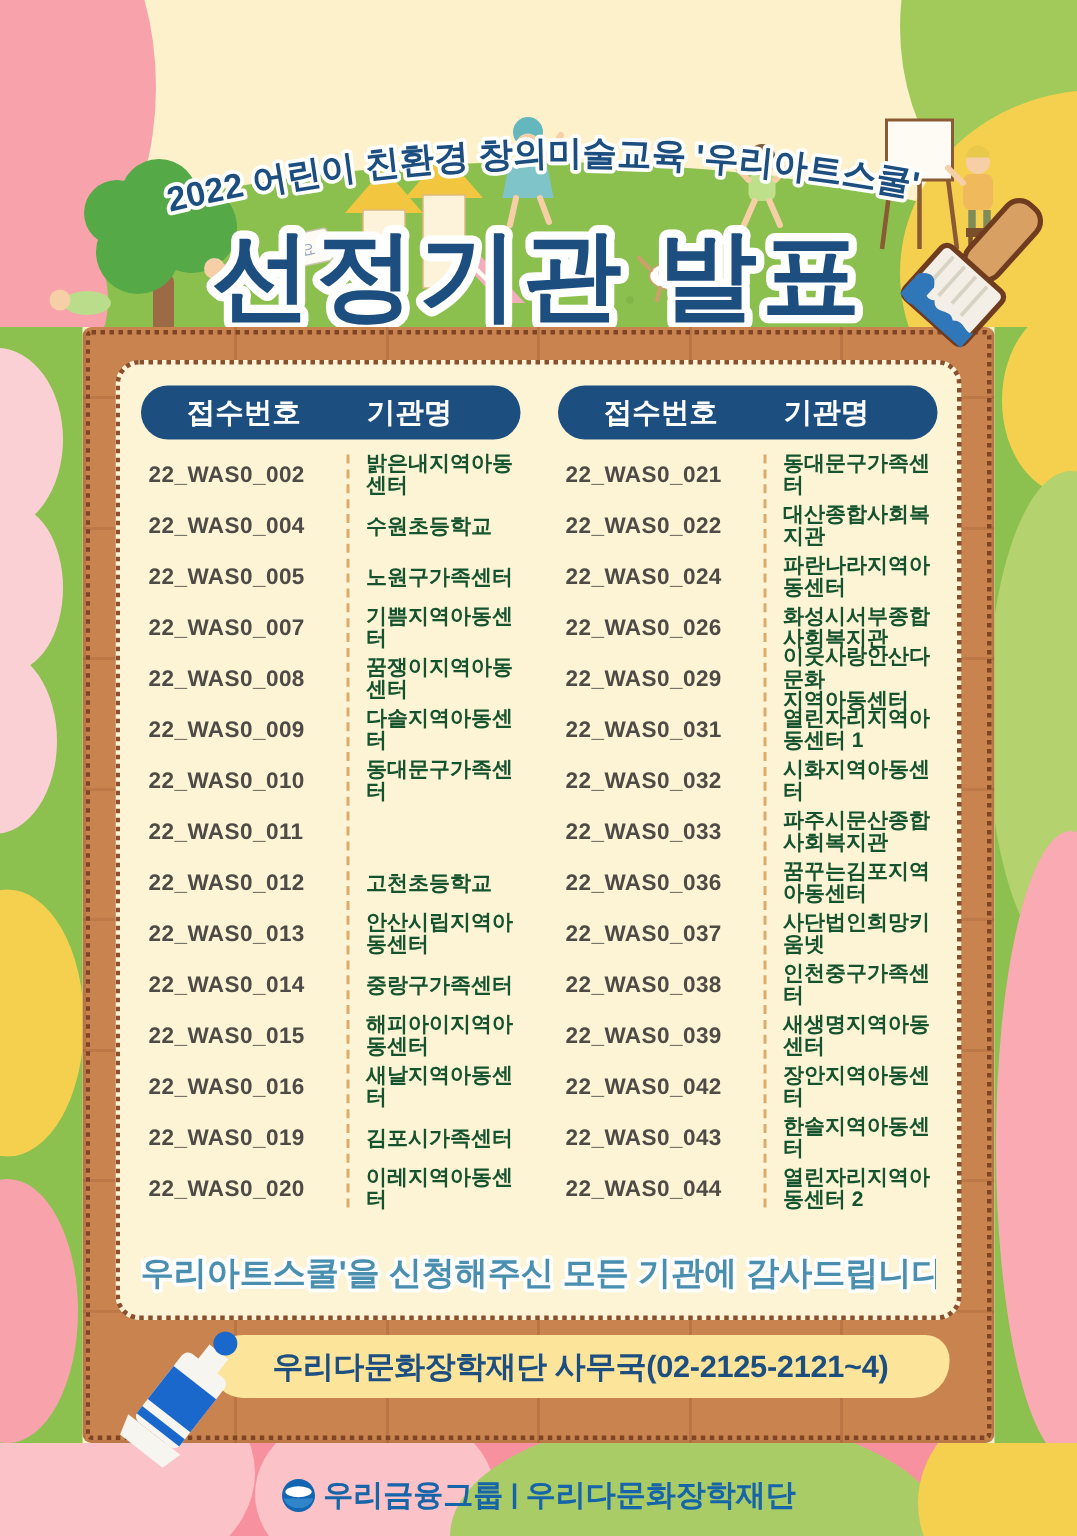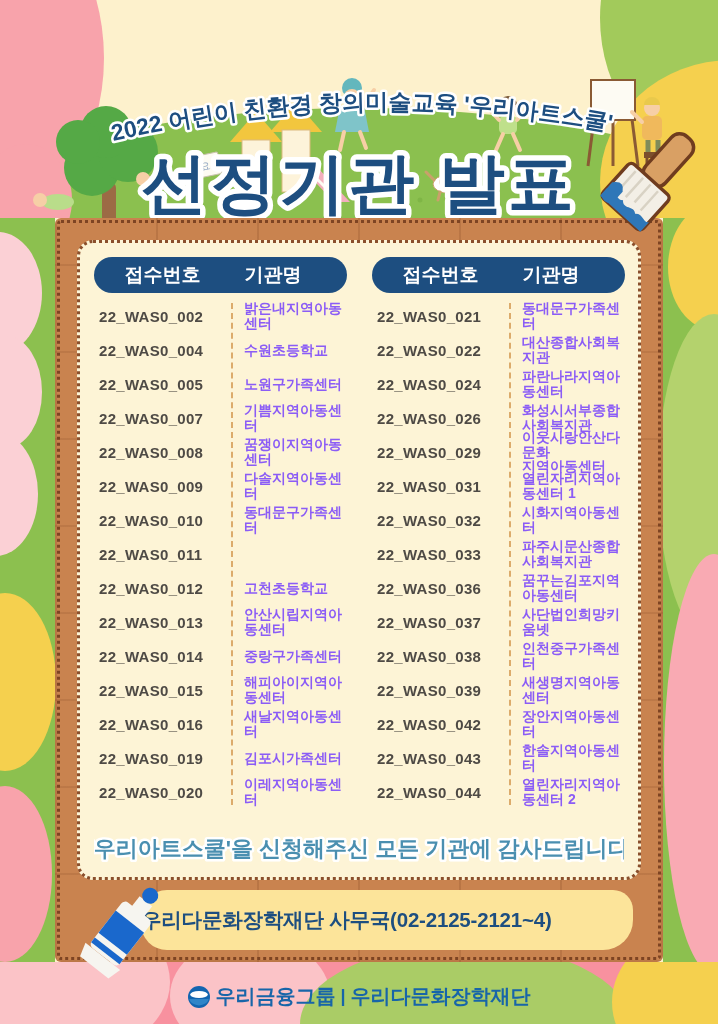--- a/index.html
+++ b/index.html
@@ -38,28 +38,28 @@
   .tbl { width:253px; position:relative; flex:0 0 253px; }
   .tbl-head { height:36px; background:#1d4e80; border-radius:18px; display:flex; align-items:center;
     color:#fff; font-weight:bold; font-size:19px; }
   .tbl-head .h-num { width:137px; text-align:center; }
   .tbl-head .h-name { width:84px; text-align:center; }
   .tbl-rows { margin-top:6px; position:relative; }
   .tbl-divider { position:absolute; left:137px; top:4px; height:502px; width:0; border-left:2px dashed #dcab6b; }
   .row { display:flex; align-items:center; height:34px; }
   .cell-number { flex:0 0 137px; padding-left:5px; box-sizing:border-box; font-weight:bold; font-size:15px;
     color:#4e4a45; letter-spacing:.3px; }
-  .cell-name { padding-left:13px; font-weight:bold; font-size:14px; color:#8b5cf6;
+  .cell-name { padding-left:13px; font-weight:bold; font-size:14px; color:#14532d;
     white-space:pre-line; line-height:1.05; }
 
   .thanks-wrap { margin-top:auto; height:58px; display:flex; align-items:center; justify-content:center; }
 
   
-  .ribbon { position:absolute; left:86px; top:672px; width:492px; height:60px; background:#fce49a;
-    border-radius:26px 20px 30px 26px; display:flex; align-items:center; }
+  .ribbon { position:absolute; left:86px; top:672px; width:492px; height:42px; background:#fce49a;
+    border-radius:26px 20px 30px 26px; display:flex; align-items:center; justify-content:center; }
   .ribbon-text { color:#1d4e80; font-weight:bold; font-size:20.5px; letter-spacing:-0.2px; }
   .tube { position:absolute; left:18px; top:650px; }
 
   
   .logos { position:absolute; left:0; top:983px; width:718px; display:flex; align-items:center;
     justify-content:center; gap:4px; z-index:5; }
   .logo-text { color:#1765a9; font-weight:bold; font-size:20px; }
   .logo-sep { color:#1765a9; font-weight:bold; font-size:18px; padding:0 1px; }
 </style>
 </head>

